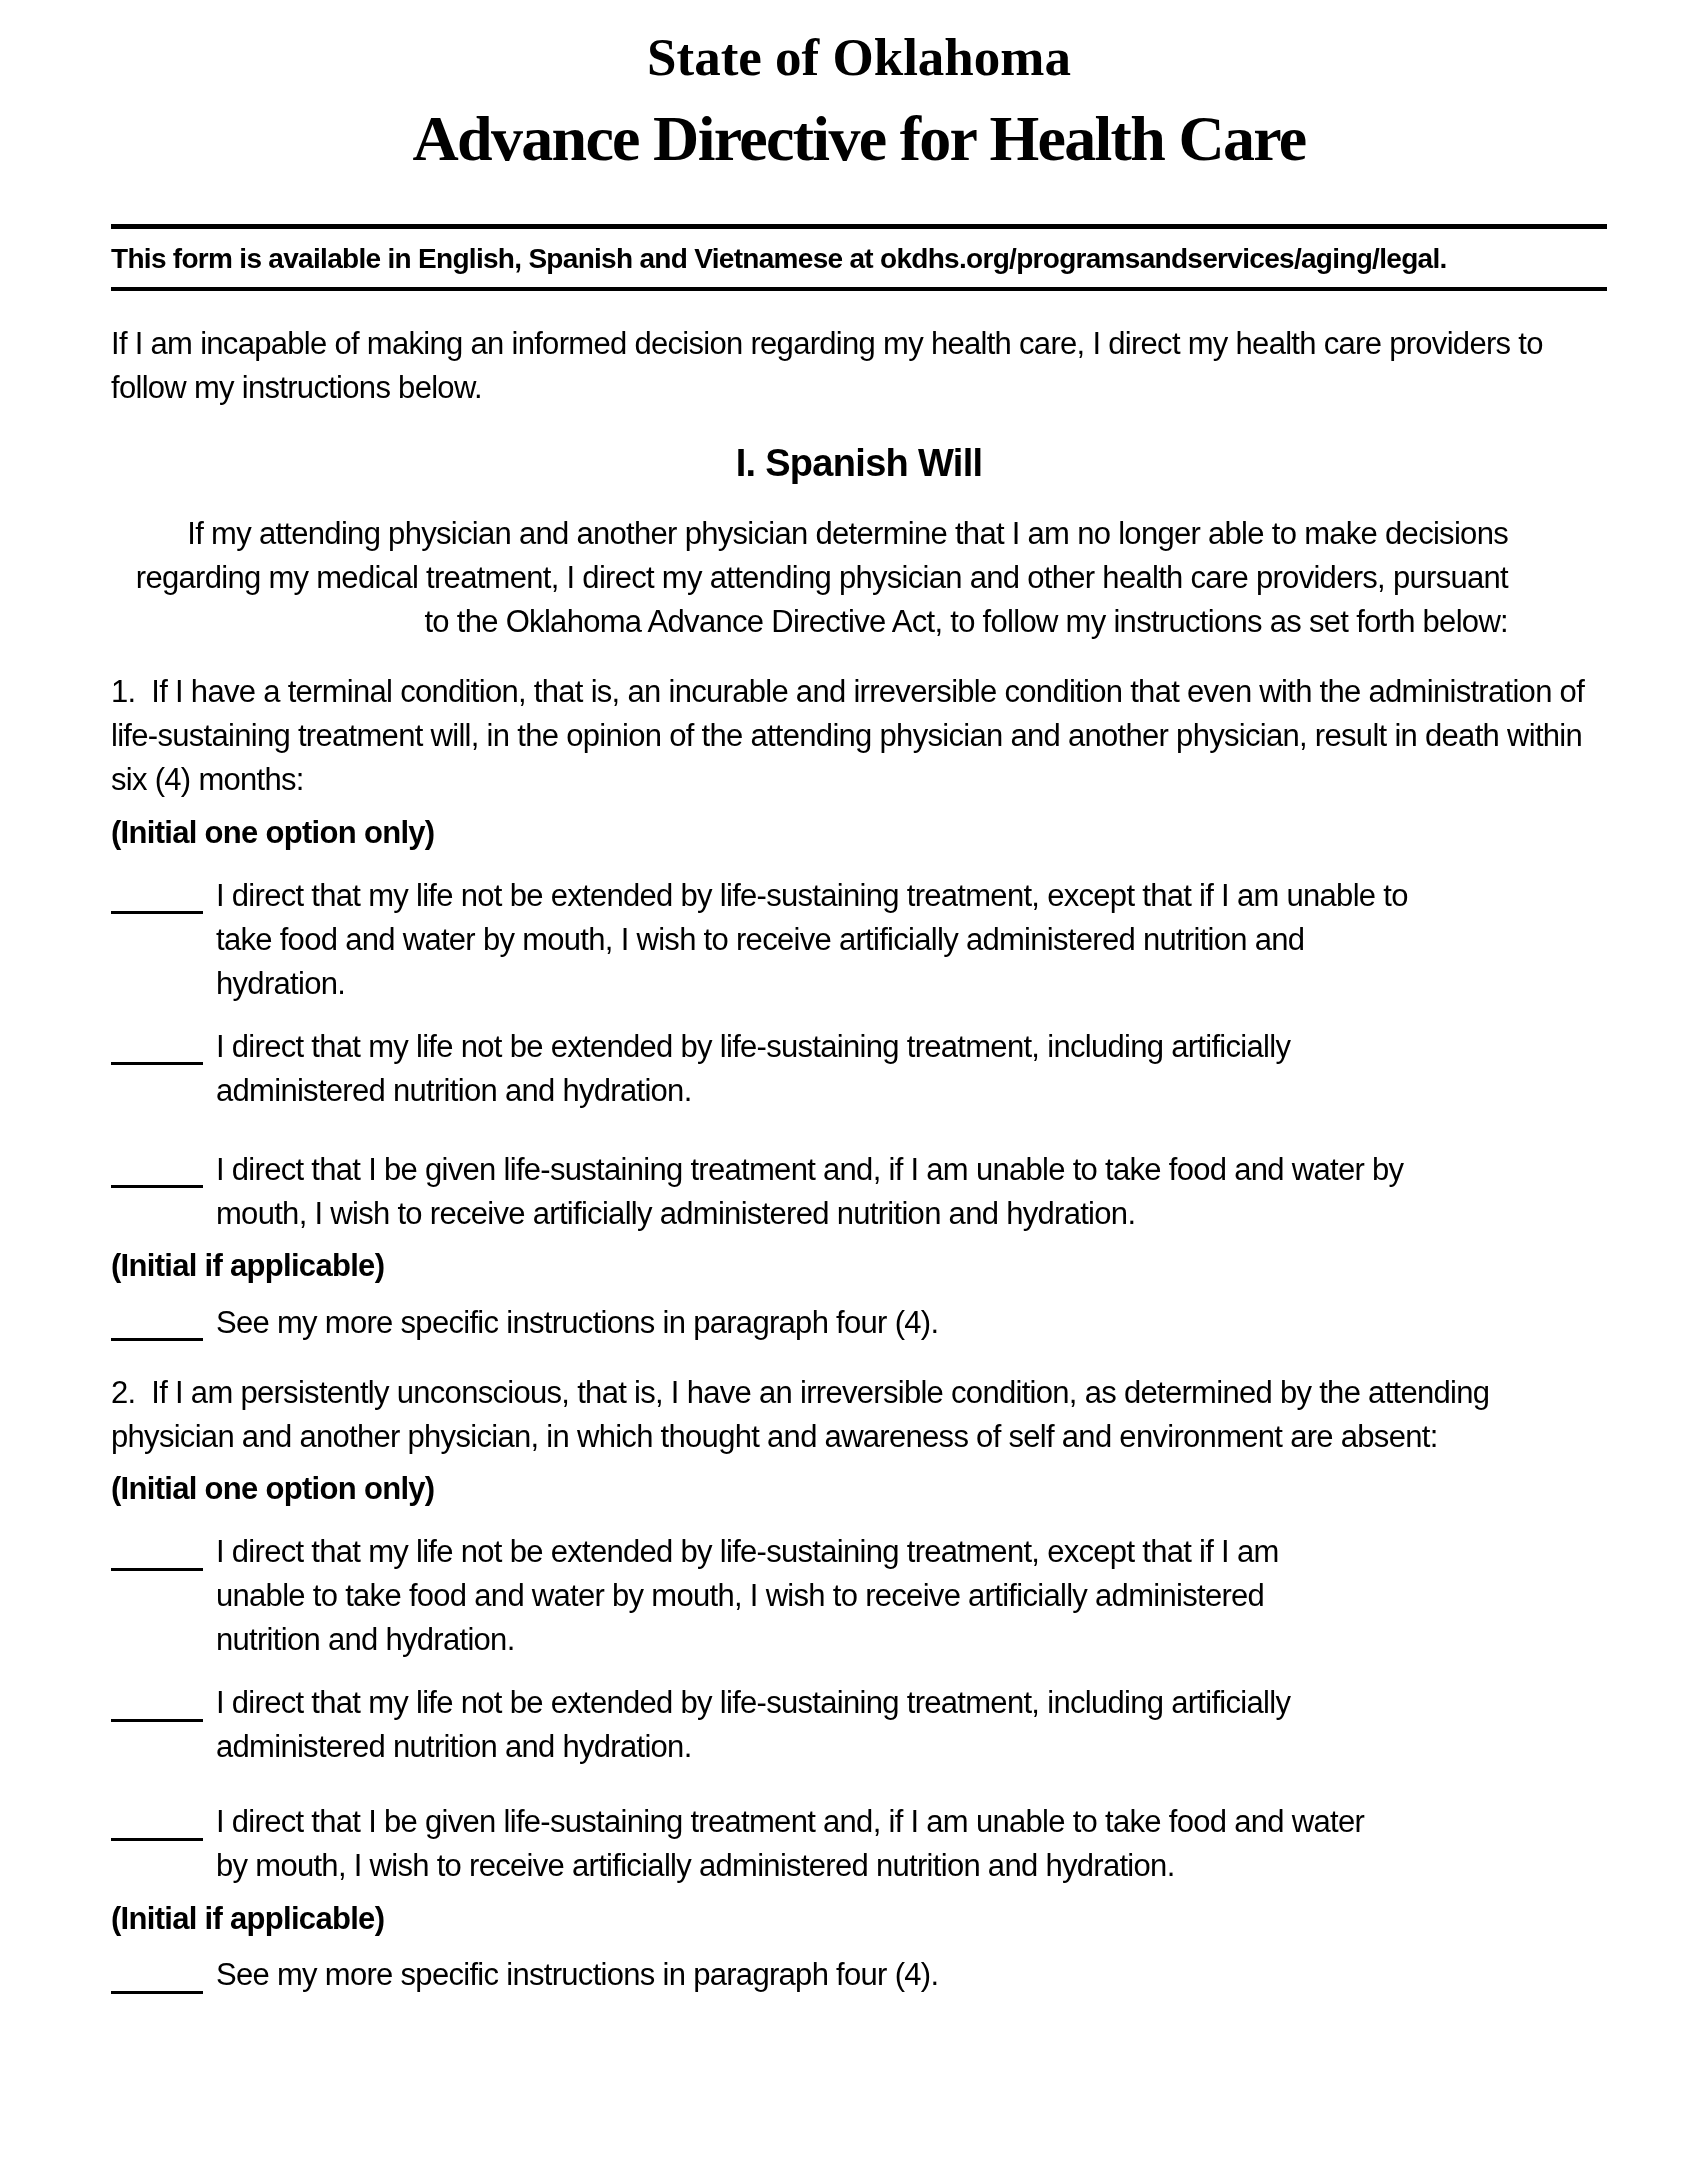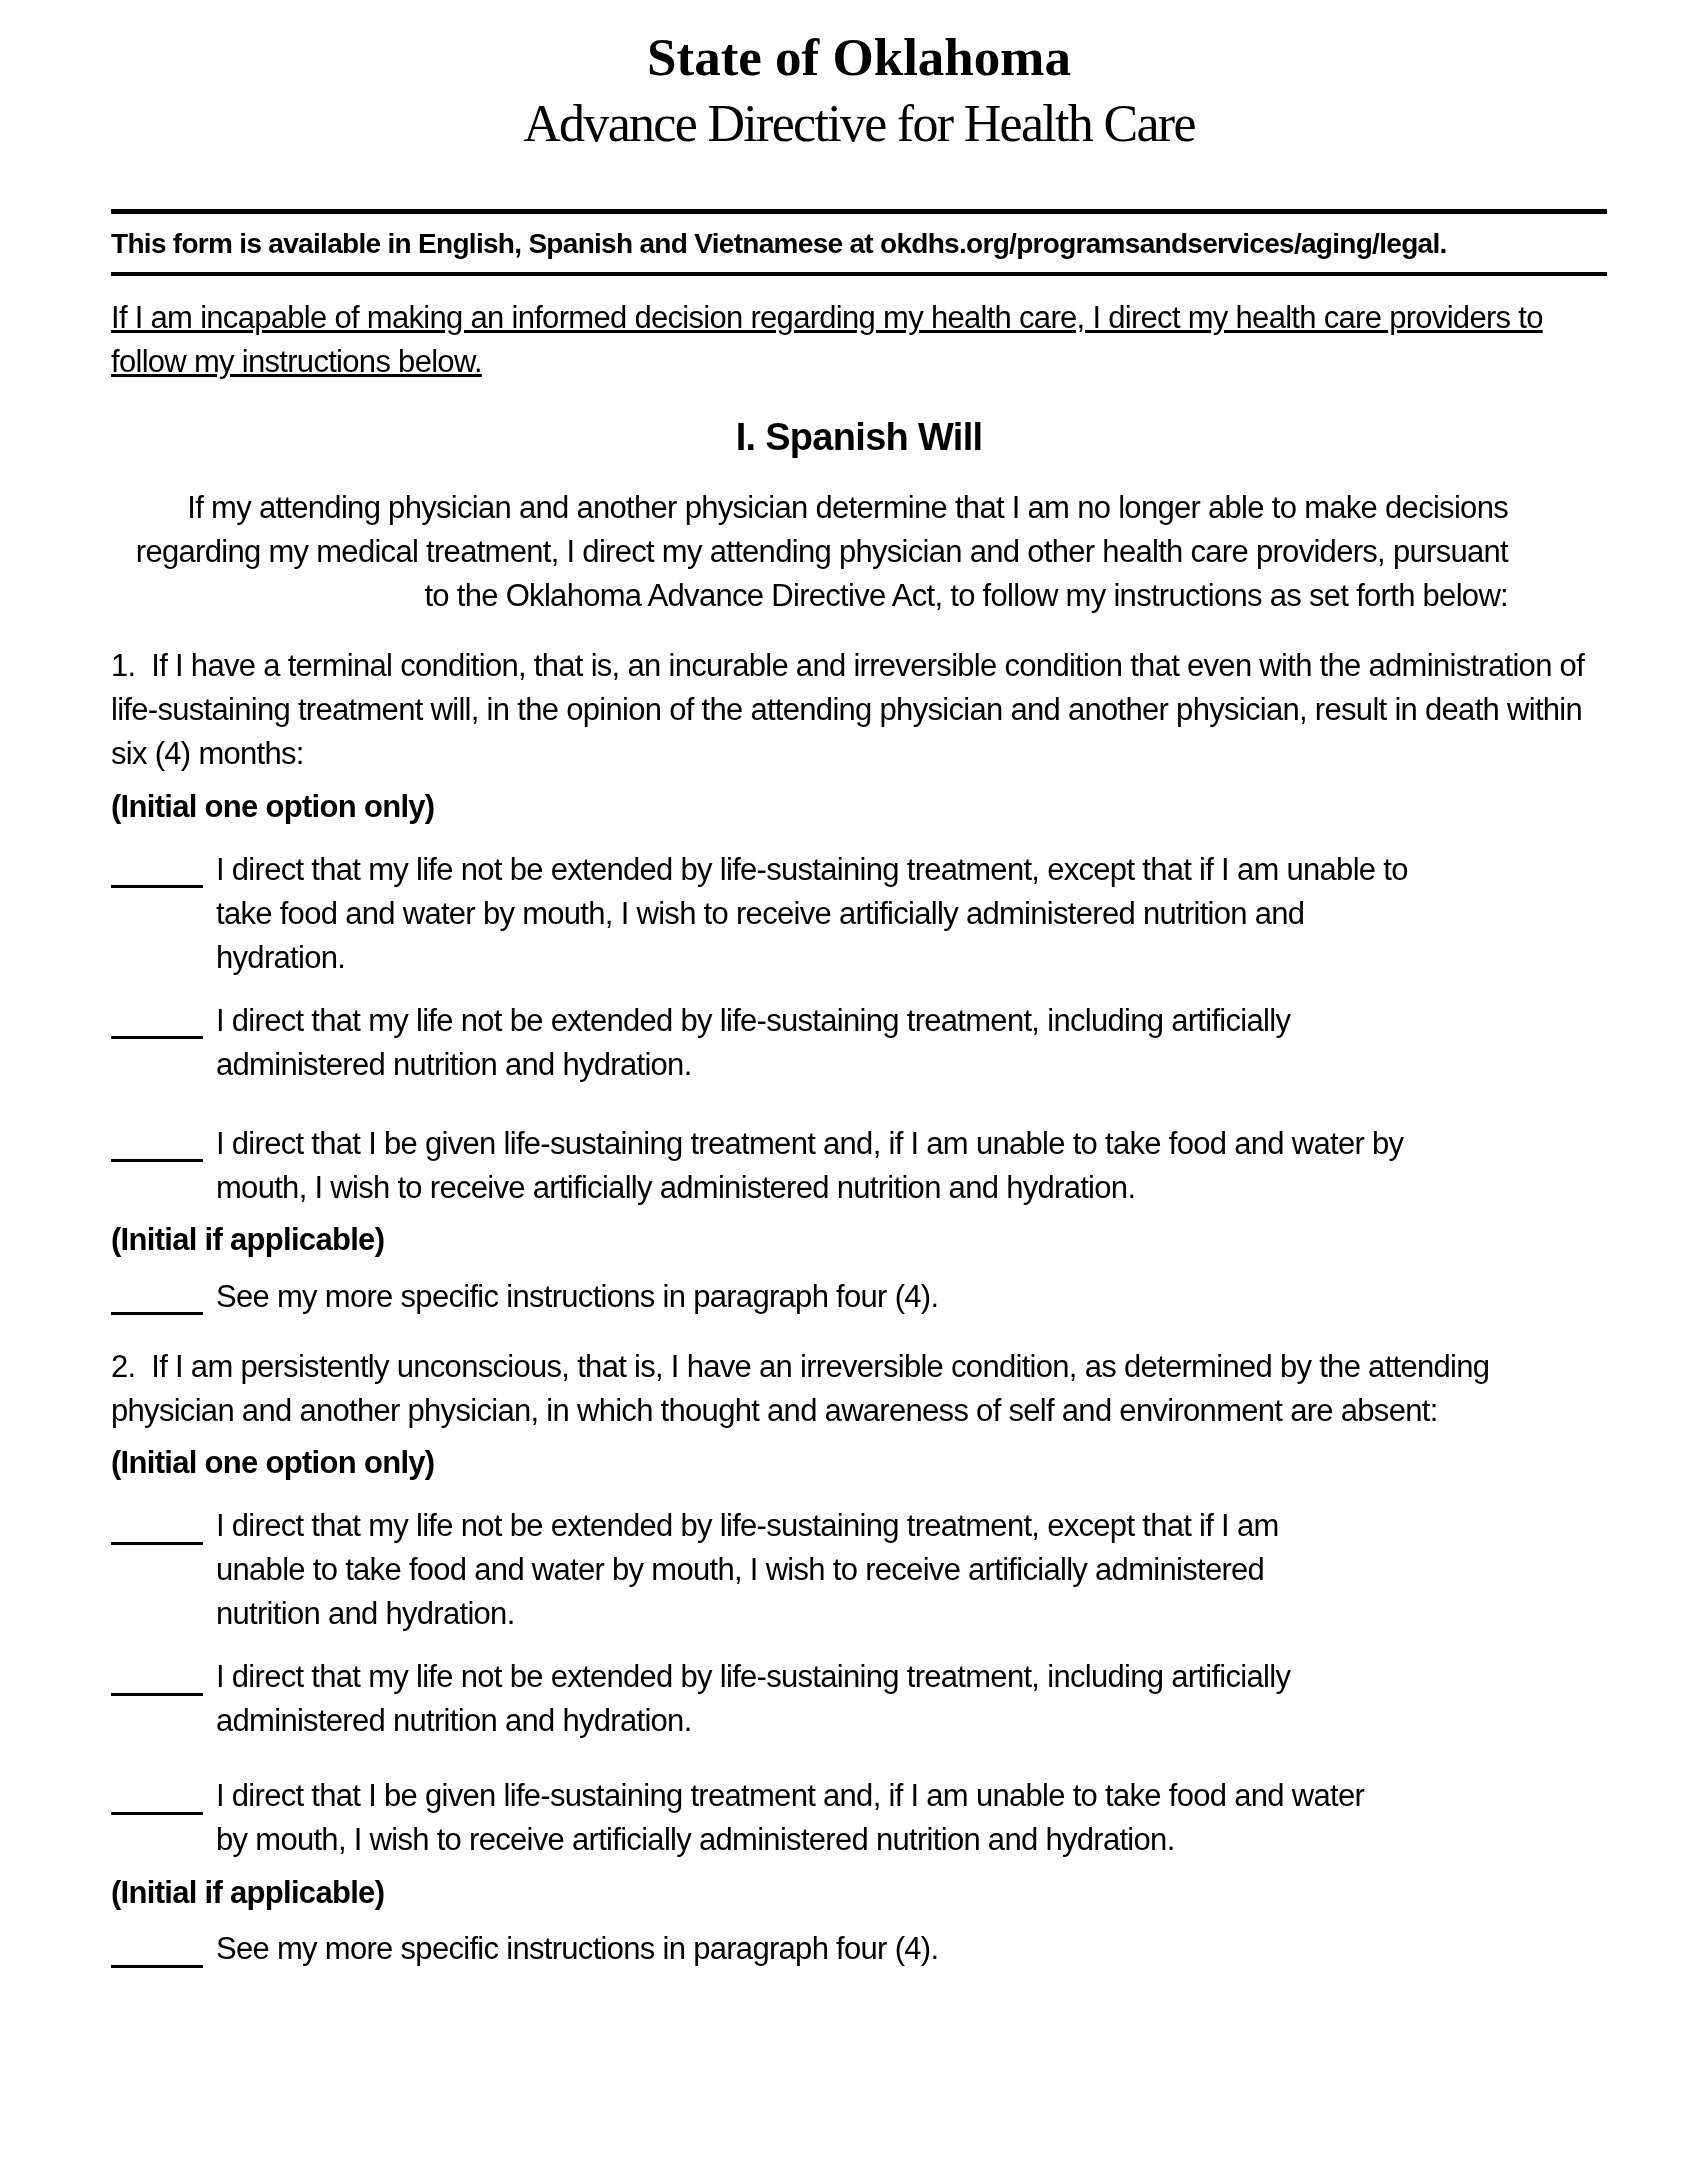--- a/index.html
+++ b/index.html
@@ -20,43 +20,43 @@
   .doc-header { text-align: center; }
   .state-line {
     font-family: "Liberation Serif", "DejaVu Serif", serif;
     font-weight: bold;
     font-size: 53px;
     line-height: 45px;
     letter-spacing: 0;
   }
   .title-line {
     font-family: "Liberation Serif", "DejaVu Serif", serif;
-    font-weight: normal;
-    font-size: 52px;
+    font-weight: bold;
+    font-size: 64px;
     line-height: 87px;
     letter-spacing: -1.7px;
-    margin-top: 0;
+    margin-top: 15px;
   }
 
   
   .banner { margin-top: 42px; }
   .rule { height: 0; border-top: 5.2px solid #000; }
   .rule-thin { border-top-width: 4.4px; }
   .banner-text {
     font-weight: bold;
     font-size: 28px;
     line-height: 37px;
     letter-spacing: -0.7px;
     white-space: nowrap;
     padding: 10.5px 0;
   }
 
   
   .para { margin-top: 26px; }
-  .intro-para { margin-top: 20px; text-decoration: underline; }
+  .intro-para { margin-top: 31px; }
   .num-para { white-space: pre-wrap; }
   .mw-1600 { max-width: 1397px; }
 
   .section-heading {
     margin-top: 31px;
     text-align: center;
     font-weight: bold;
     font-size: 38px;
     line-height: 45px;
   }

